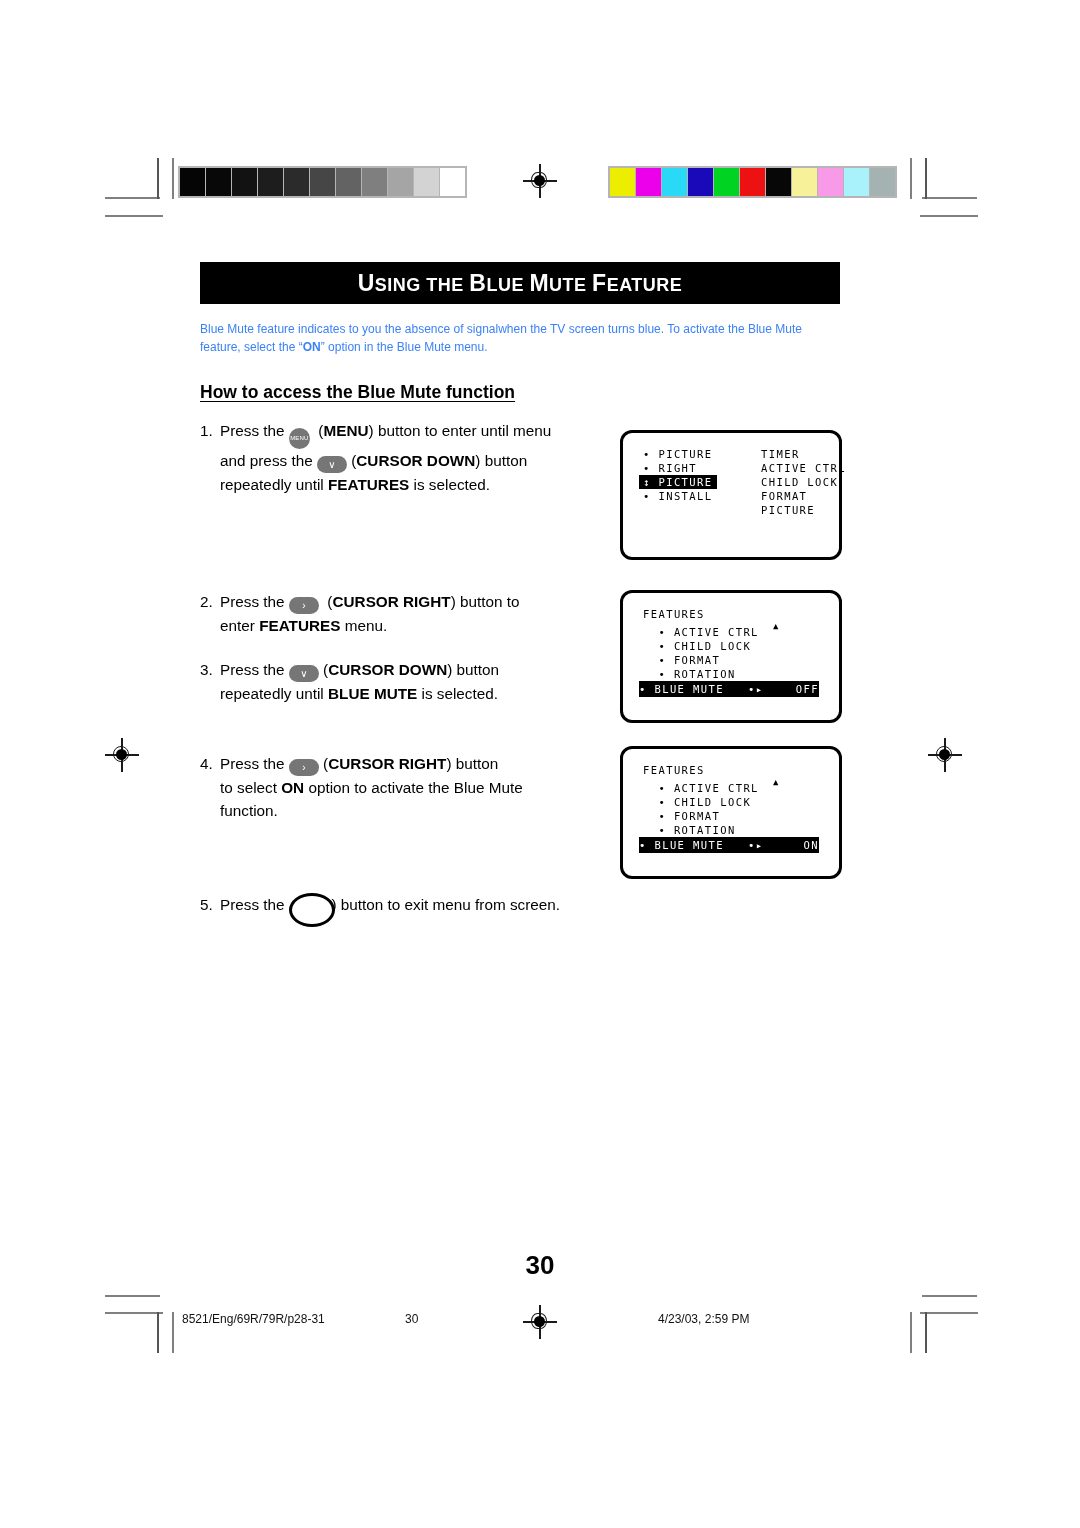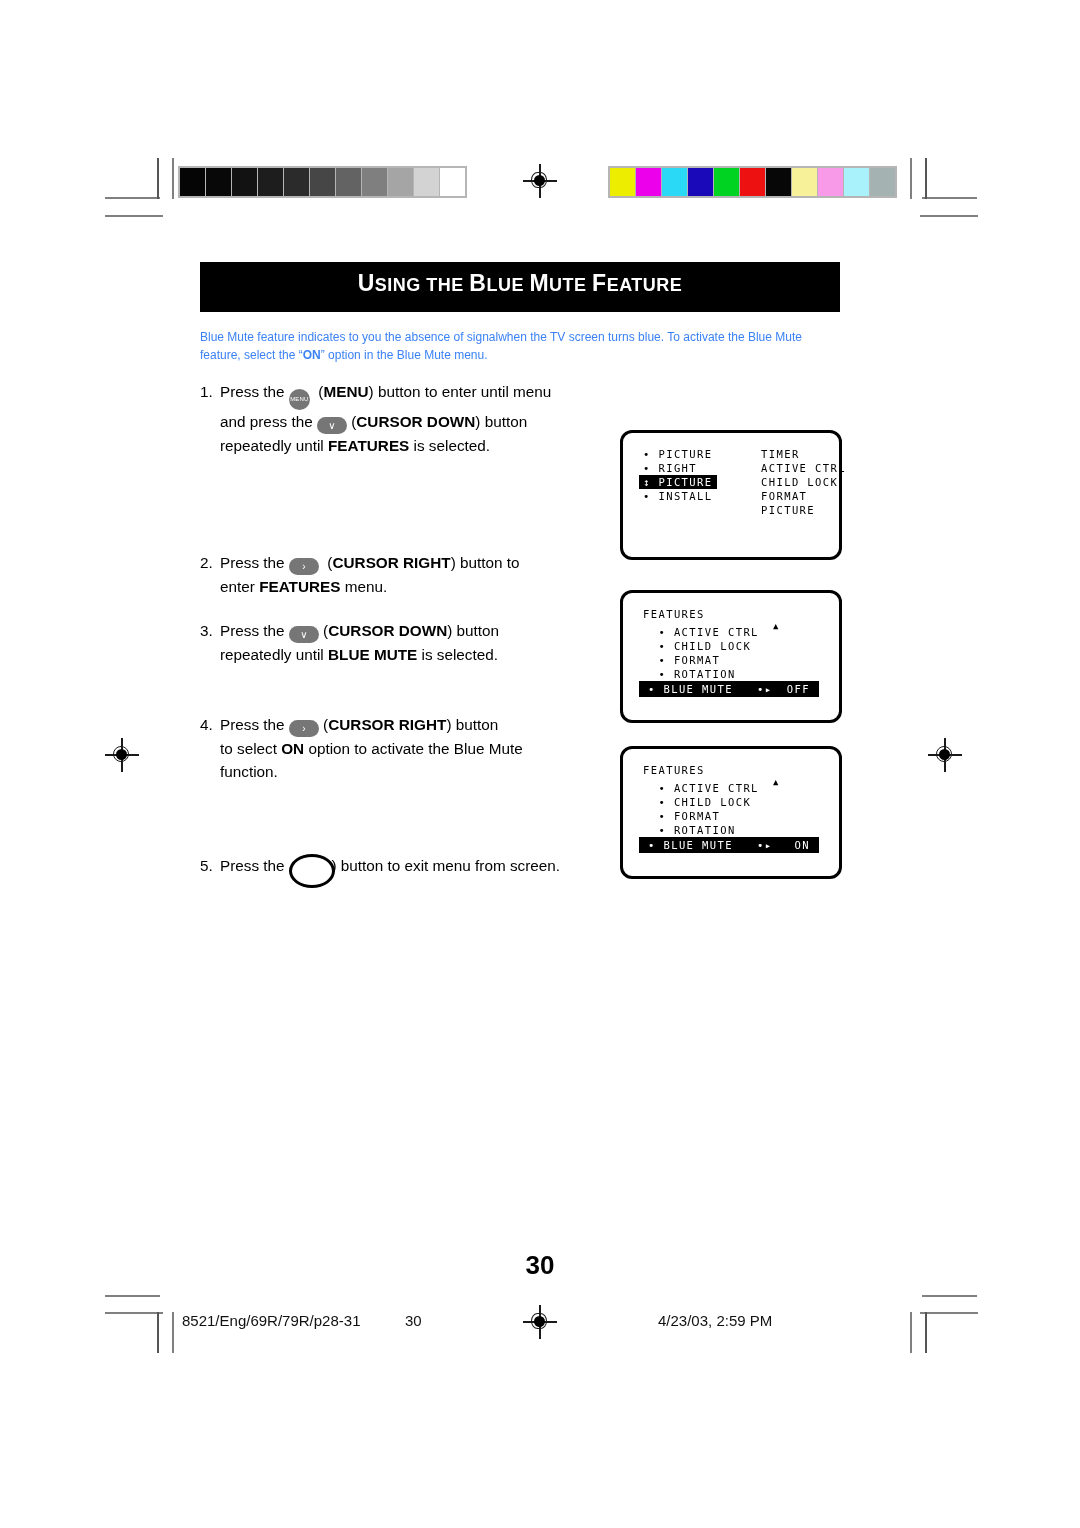--- a/index.html
+++ b/index.html
@@ -68,21 +68,21 @@
   .content {
     position: absolute;
     left: 200px;
     top: 262px;
     width: 640px;
   }
 
   .title-band {
     background: #000000;
     color: #ffffff;
-    height: 50px;
+    height: 42px;
     line-height: 42px;
     text-align: center;
     font-weight: bold;
     letter-spacing: 0.5px;
     font-size: 23px;
   }
   .title-band .sc-big { font-size: 23px; }
   .title-band .sc-small { font-size: 18px; }
 
   .intro {
@@ -180,21 +180,21 @@
     background: #000000;
     color: #ffffff;
     display: inline-block;
     padding: 0 4px;
     margin-left: -4px;
   }
   .osd .hl-full {
     background: #000000;
     color: #ffffff;
     display: block;
-    padding: 1px 9px;
+    padding: 1px 0;
     margin-left: -4px;
   }
   .osd .col-left {
     display: inline-block;
     width: 118px;
   }
   .osd .menu-title { margin-bottom: 4px; }
   .osd .scroll-up {
     position: absolute;
     font-size: 9px;
@@ -207,21 +207,21 @@
     position: absolute;
     width: 100%;
     text-align: center;
     font-size: 26px;
     font-weight: bold;
     top: 1250px;
     left: 0;
   }
   .footrule {
     position: absolute;
-    font-size: 15px;
+    font-size: 12px;
     color: #111;
   }
 </style>
 </head>
 <body>
 
 <div>
   <div class="cm-line-h" style="left:105px; top:197px; width:55px;"></div>
   <div class="cm-line-v dark" style="left:157px; top:158px; height:41px;"></div>
   <div class="cm-line-v" style="left:172px; top:158px; height:41px;"></div>
@@ -303,20 +303,21 @@
 
 <div class="content">
 
   <div class="title-band" id="title-band"><span class="sc-big">U</span><span class="sc-small">SING THE </span><span class="sc-big">B</span><span class="sc-small">LUE </span><span class="sc-big">M</span><span class="sc-small">UTE </span><span class="sc-big">F</span><span class="sc-small">EATURE</span></div>
 
   <div class="intro">
     <span>Blue Mute feature indicates to you the absence of signalwhen the TV screen turns blue. To</span>
     <span>activate the Blue Mute feature, select the “</span><span class="b">ON</span><span>” option in the Blue Mute menu.</span>
   </div>
 
+  <div class="subhead">How to access the Blue Mute function</div>
 
   <div class="steps">
 
     <div class="step" style="margin-top:14px;">
       <span class="num">1.</span>
       <div class="body">
         <span>Press the</span>
         <span class="key round">MENU</span>
         &nbsp;(<span class="b">MENU</span><span>) button to enter until menu</span><br>
         <span>and press the</span>

